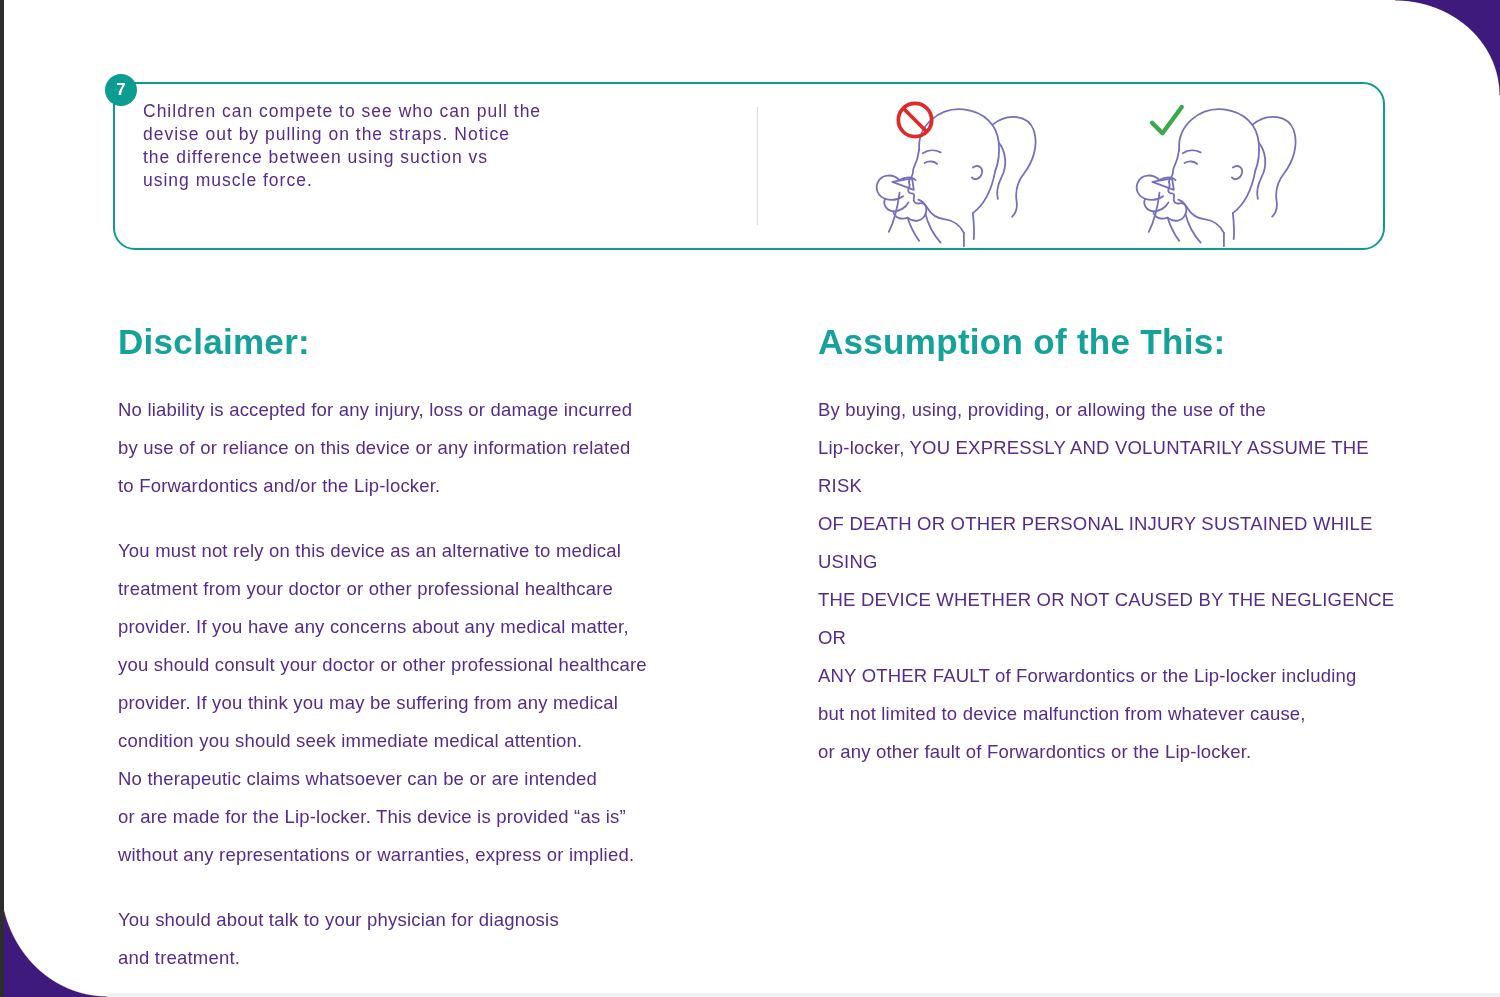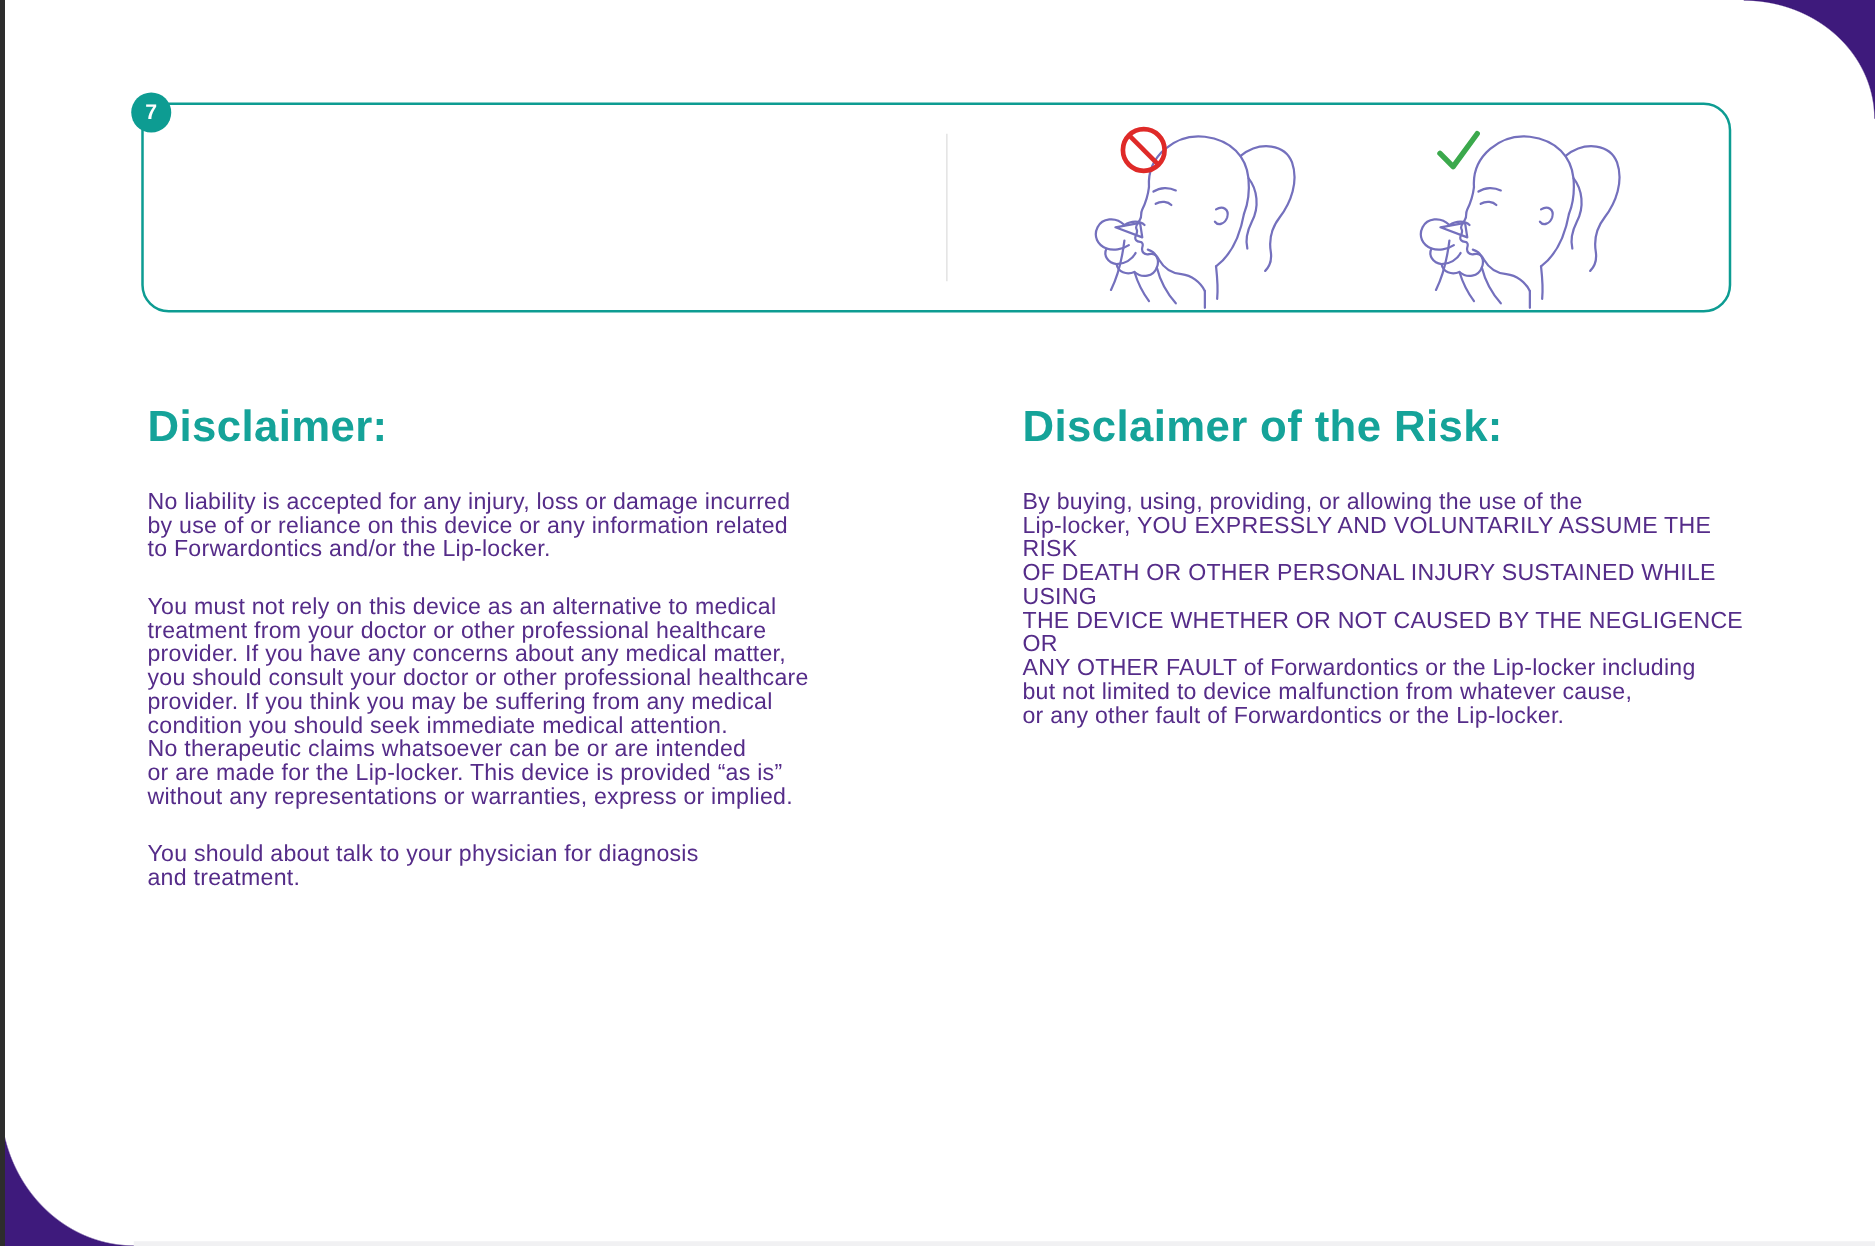--- a/index.html
+++ b/index.html
@@ -47,21 +47,21 @@
 
   
   .col { position:absolute; top:322px; width:580px; }
   .col-left  { left:118px; }
   .col-right { left:818px; }
   .heading {
     font-size:35px; font-weight:700; color:#15A399; letter-spacing:0.3px;
     margin:0 0 29px 0;
   }
   .body {
-    font-size:18.5px; line-height:19px; color:#552C89; letter-spacing:0.2px;
+    font-size:18.5px; line-height:38px; color:#552C89; letter-spacing:0.2px;
     white-space:pre-line; margin:0 0 27px 0;
   }
 </style>
 </head>
 <body>
 
 <div class="page">
 
   <div class="corner-tr"></div>
   <div class="corner-bl"></div>
@@ -90,20 +90,24 @@
         <path d="M73 132 C76 144 82 155 90 164"></path>
         <path d="M53 136 C56 146 60 154 66 162"></path>
       </g>
     </defs>
   </svg>
 
   <section class="step-card">
     <div class="step-badge">
       <span>7</span>
     </div>
+    <p class="step-text">Children can compete to see who can pull the
+devise out by pulling on the straps. Notice
+the difference between using suction vs
+using muscle force.</p>
     <div class="card-divider"></div>
 
     <div class="illustration illustration-wrong">
       <svg class="marker marker-no" width="40" height="40" viewBox="0 0 48 48">
         <circle cx="24" cy="24" r="20" stroke="#DF2A28" stroke-width="4.5" fill="none"></circle>
         <line x1="10.5" y1="10.5" x2="37.5" y2="37.5" stroke="#DF2A28" stroke-width="4.5"></line>
       </svg>
       <svg class="figure" width="232" height="152" viewBox="0 0 230 170" preserveAspectRatio="xMidYMin meet">
         <use href="#girl-figure"></use>
       </svg>
@@ -131,21 +135,21 @@
 provider. If you think you may be suffering from any medical
 condition you should seek immediate medical attention.
 No therapeutic claims whatsoever can be or are intended
 or are made for the Lip-locker. This device is provided “as is”
 without any representations or warranties, express or implied.</p>
     <p class="body">You should about talk to your physician for diagnosis
 and treatment.</p>
   </section>
 
   <section class="col col-right">
-    <h2 class="heading">Disclaimer of the Risk:</h2>
+    <h2 class="heading">Assumption of the This:</h2>
     <p class="body">By buying, using, providing, or allowing the use of the
 Lip-locker,  YOU EXPRESSLY AND VOLUNTARILY ASSUME THE RISK
 OF DEATH OR OTHER PERSONAL INJURY SUSTAINED WHILE USING
 THE DEVICE WHETHER OR NOT CAUSED BY THE NEGLIGENCE OR
 ANY OTHER FAULT of Forwardontics or the Lip-locker including
 but not limited to device malfunction from whatever cause,
 or any other fault of Forwardontics or the Lip-locker.</p>
   </section>
 
 </div>

